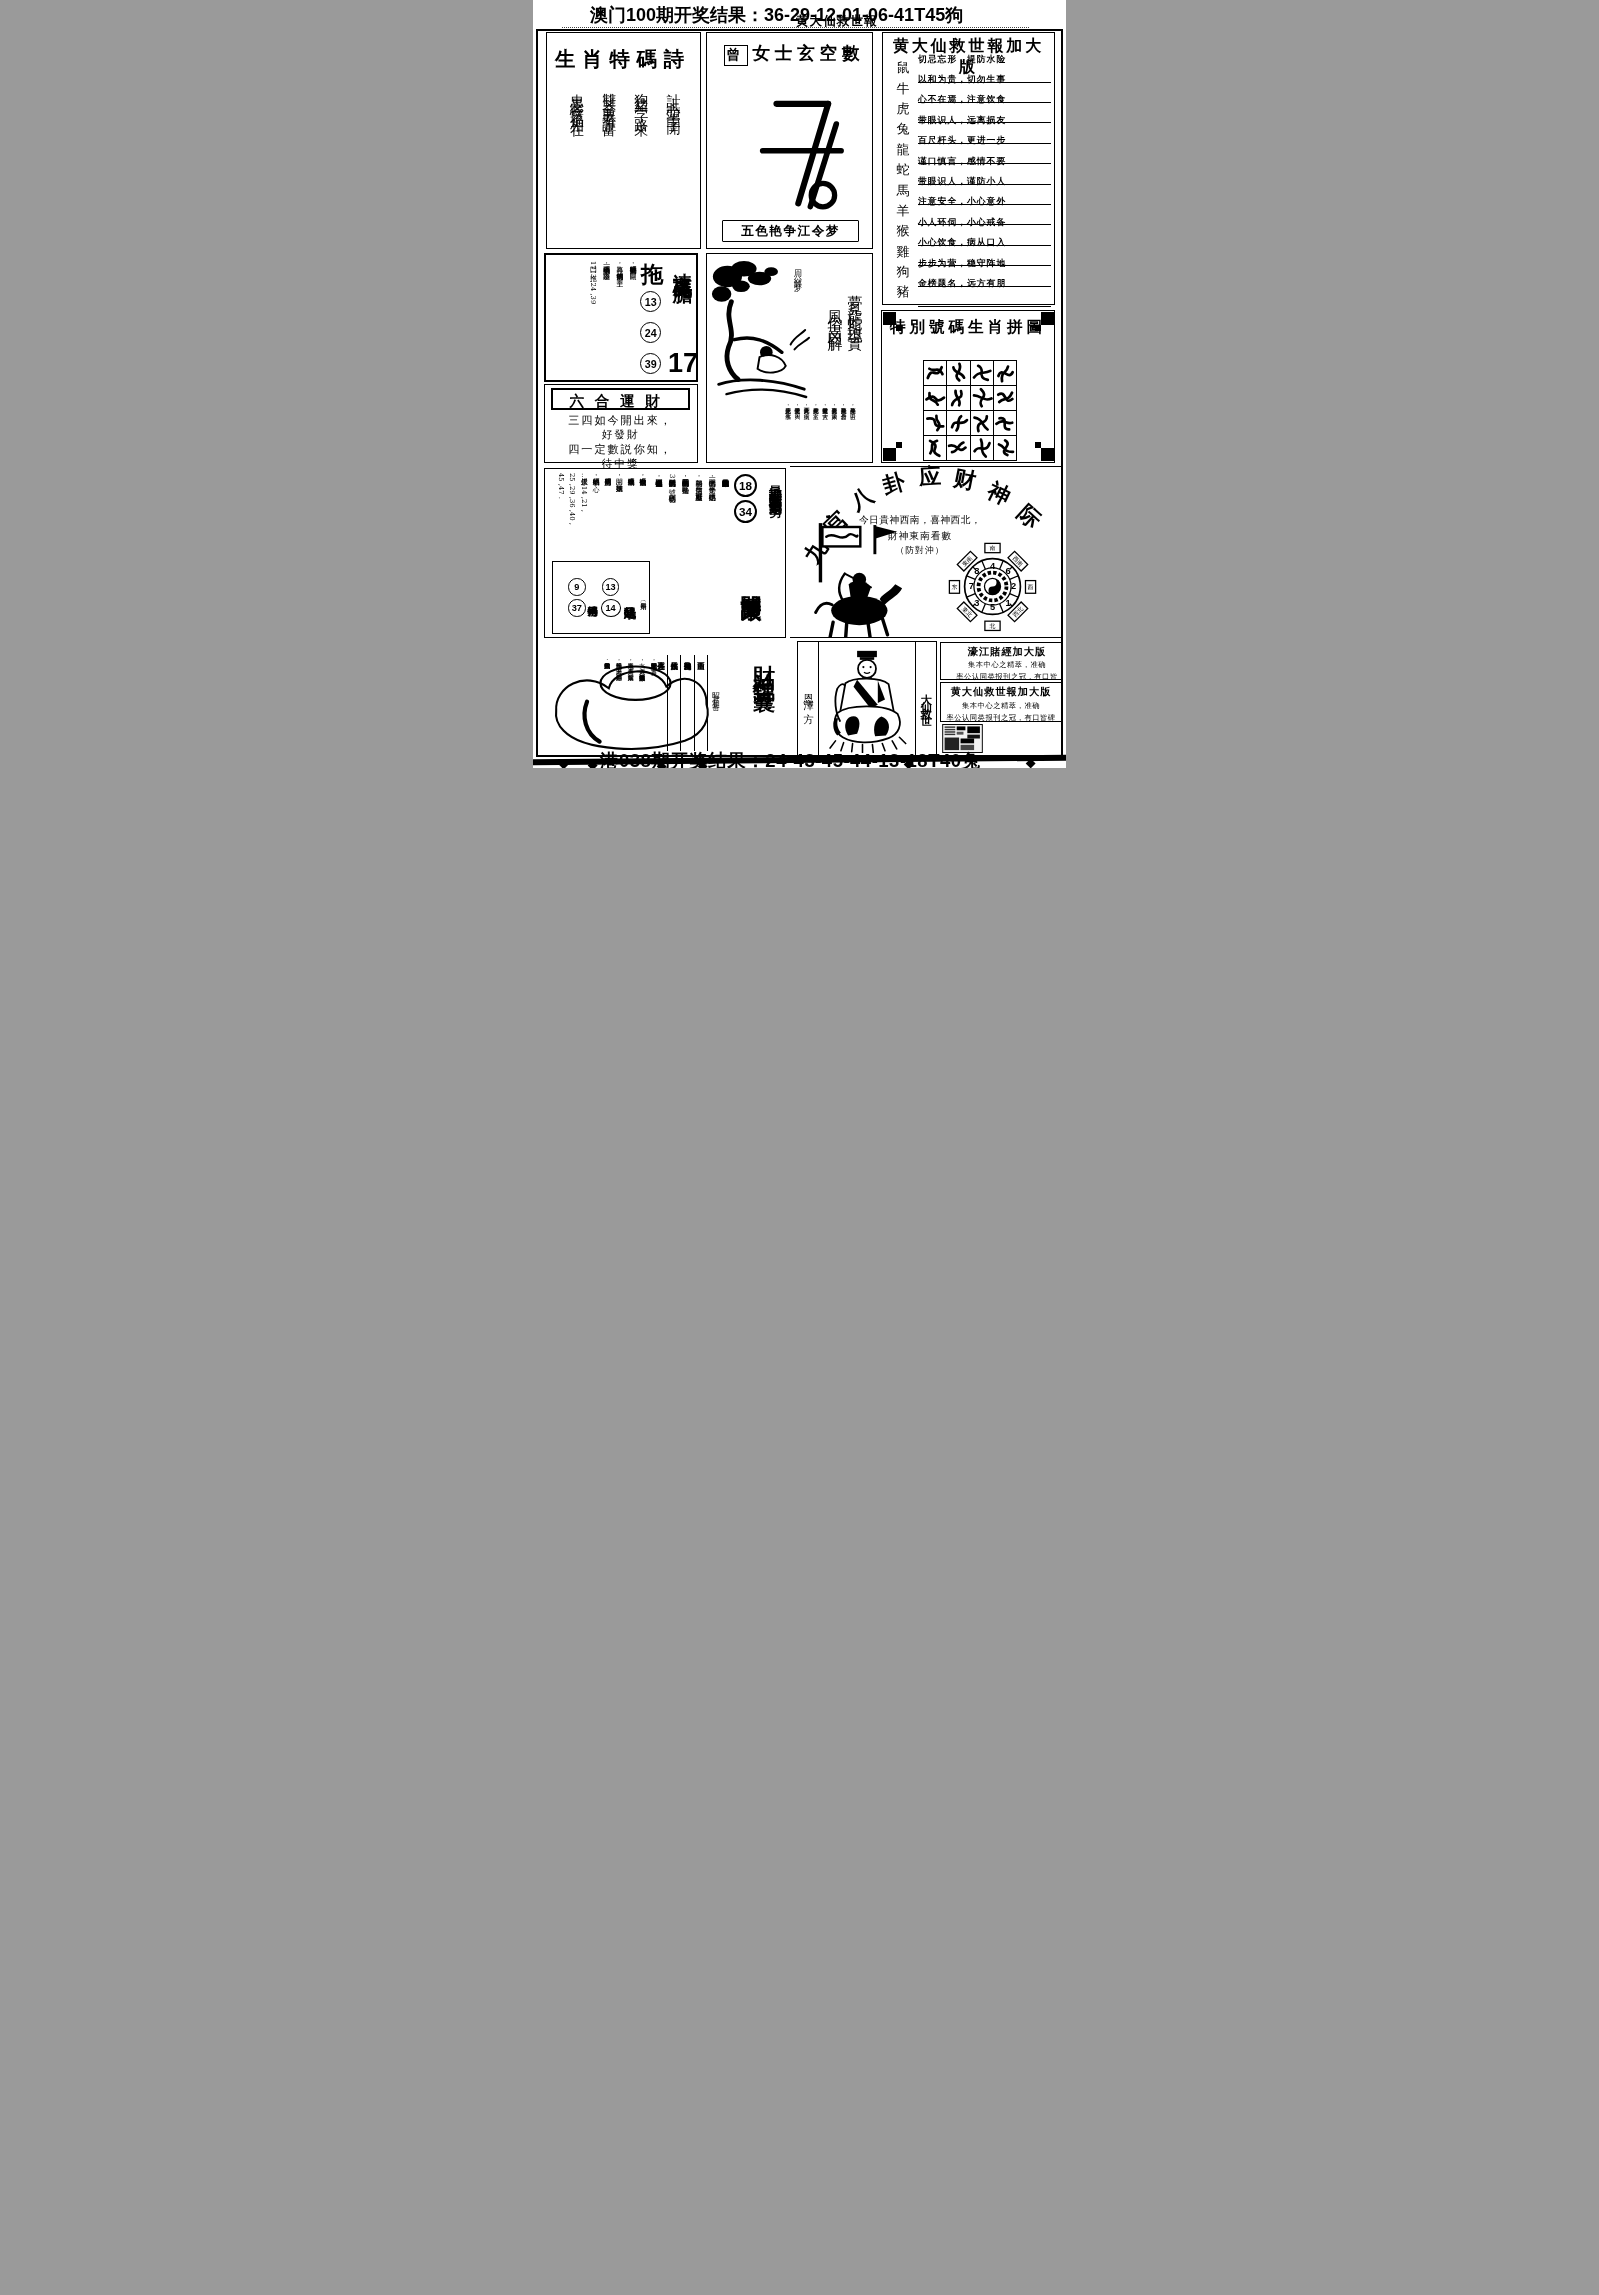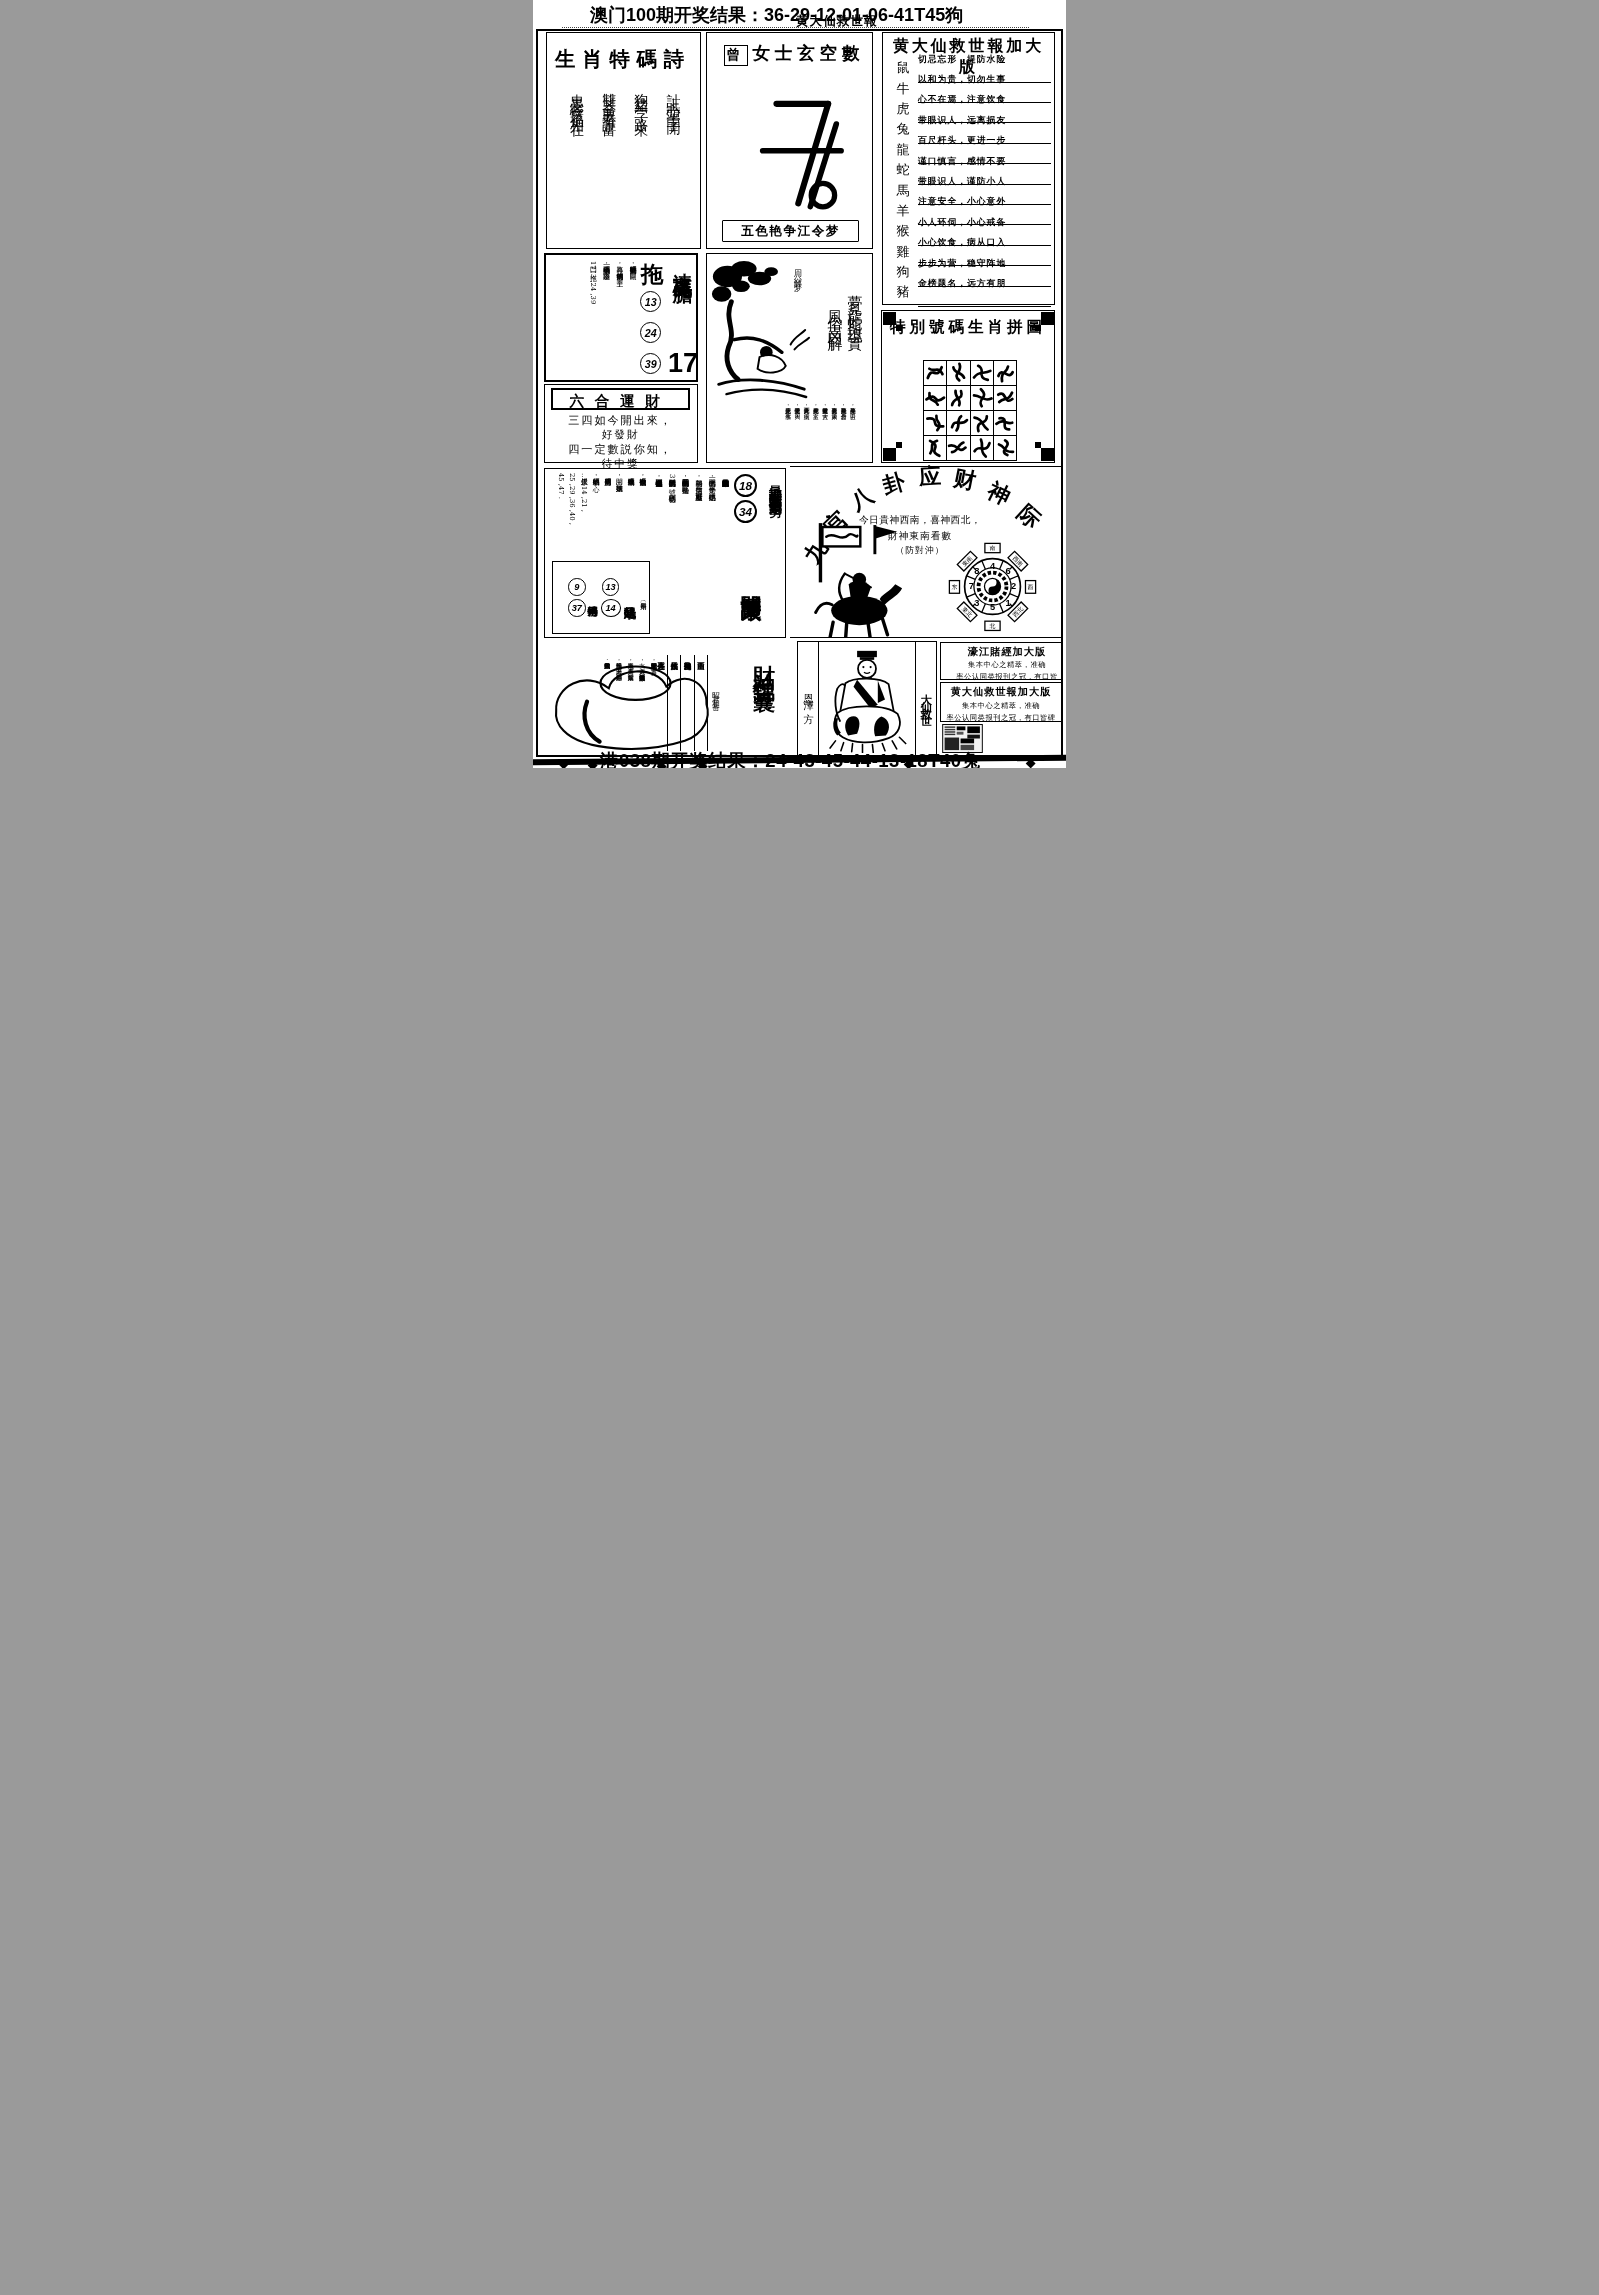--- a/index.html
+++ b/index.html
@@ -4,21 +4,21 @@
 <style>
   html,body{margin:0;padding:0;background:#9a9a9a;}
   .page{position:relative;width:533px;height:768px;background:#fff;color:#000;
         font-family:"Liberation Sans",sans-serif;overflow:hidden;margin:0 auto;}
   .abs{position:absolute;}
   .panel{position:absolute;border:1.9px solid #000;background:#fff;box-sizing:border-box;}
   .v{writing-mode:vertical-rl;}
   .vcols{writing-mode:vertical-rl;}
   .cnum{display:flex;align-items:center;justify-content:center;border:1.9px solid #000;
         border-radius:50%;font-weight:bold;background:#fff;box-sizing:border-box;
-        font-family:"Liberation Sans",sans-serif;font-style:italic;}
+        font-family:"Liberation Sans",sans-serif;}
   svg .ink{fill:none;stroke:#000;stroke-linecap:round;}
   
   .hdr-result{position:absolute;left:57px;top:2.9px;font-size:18px;font-weight:bold;
       letter-spacing:0px;white-space:nowrap;z-index:3;}
   .masthead{position:absolute;left:263px;top:13px;font-size:12.6px;font-weight:bold;
       letter-spacing:1px;z-index:2;font-family:"DejaVu Serif",serif;}
   .noiseline{position:absolute;left:29px;top:27px;width:467px;border-top:1px dotted #444;}
   .frame{position:absolute;left:2.9px;top:29px;width:527px;height:728px;border:2.9px solid #000;box-sizing:border-box;}
   
   .pa-title{position:absolute;left:19.5px;top:45px;width:141px;text-align:center;font-size:20.4px;

